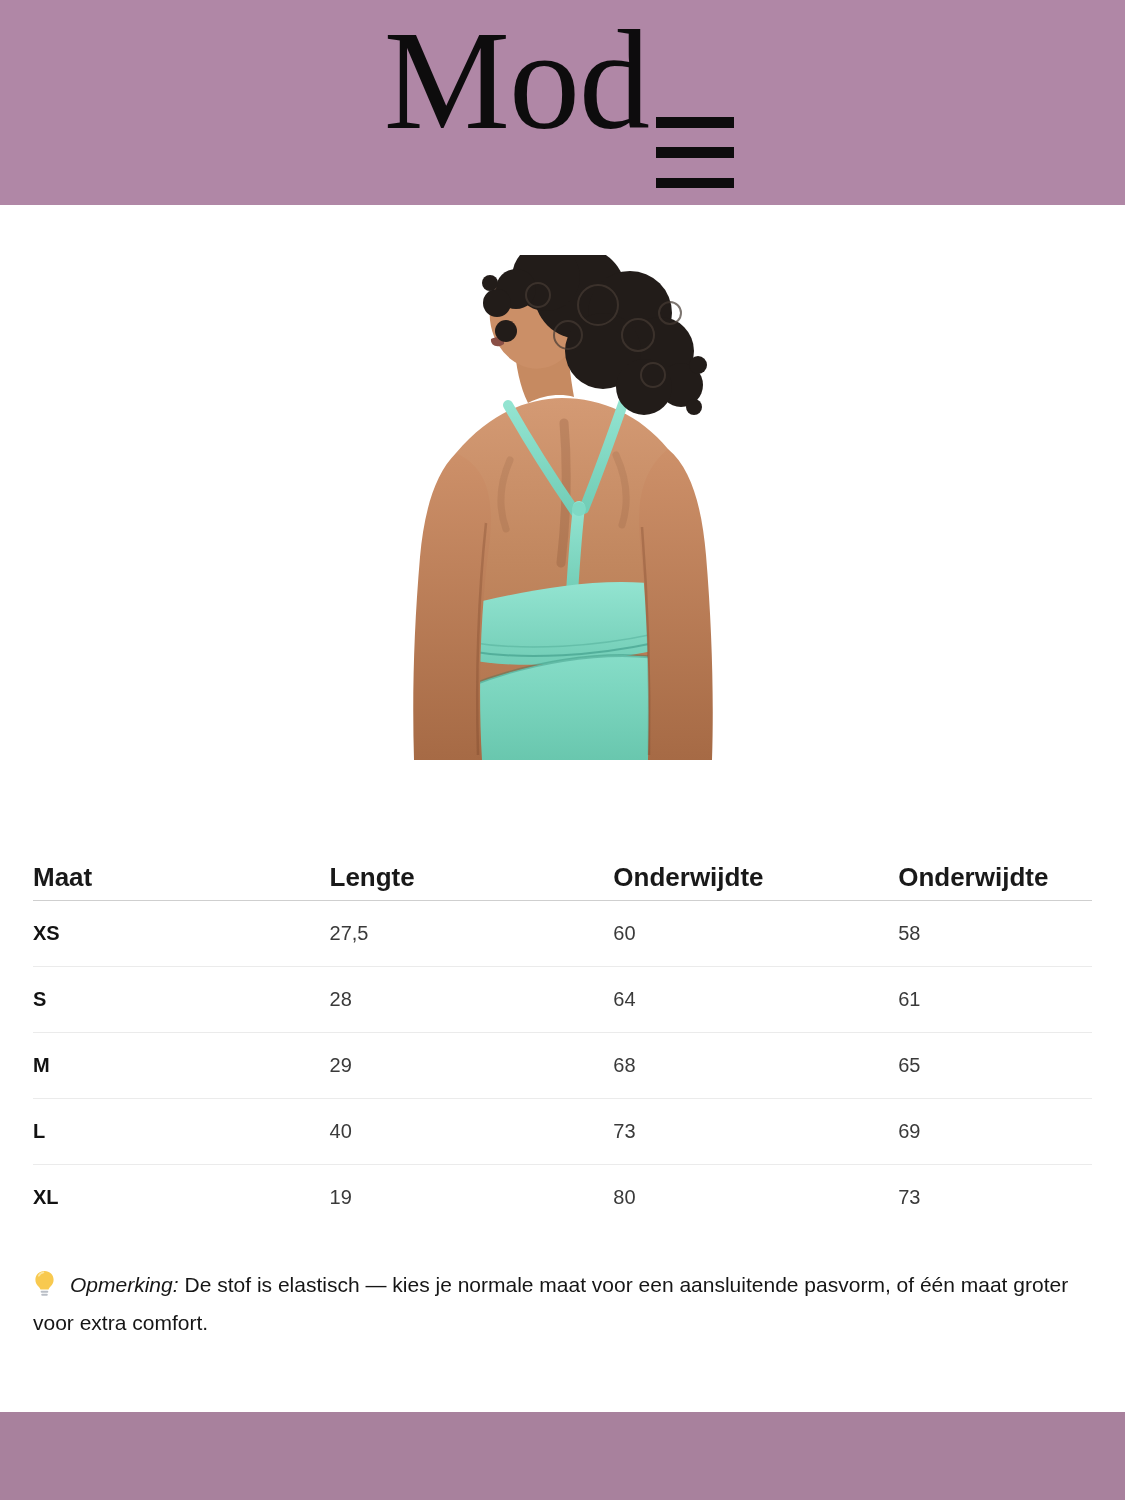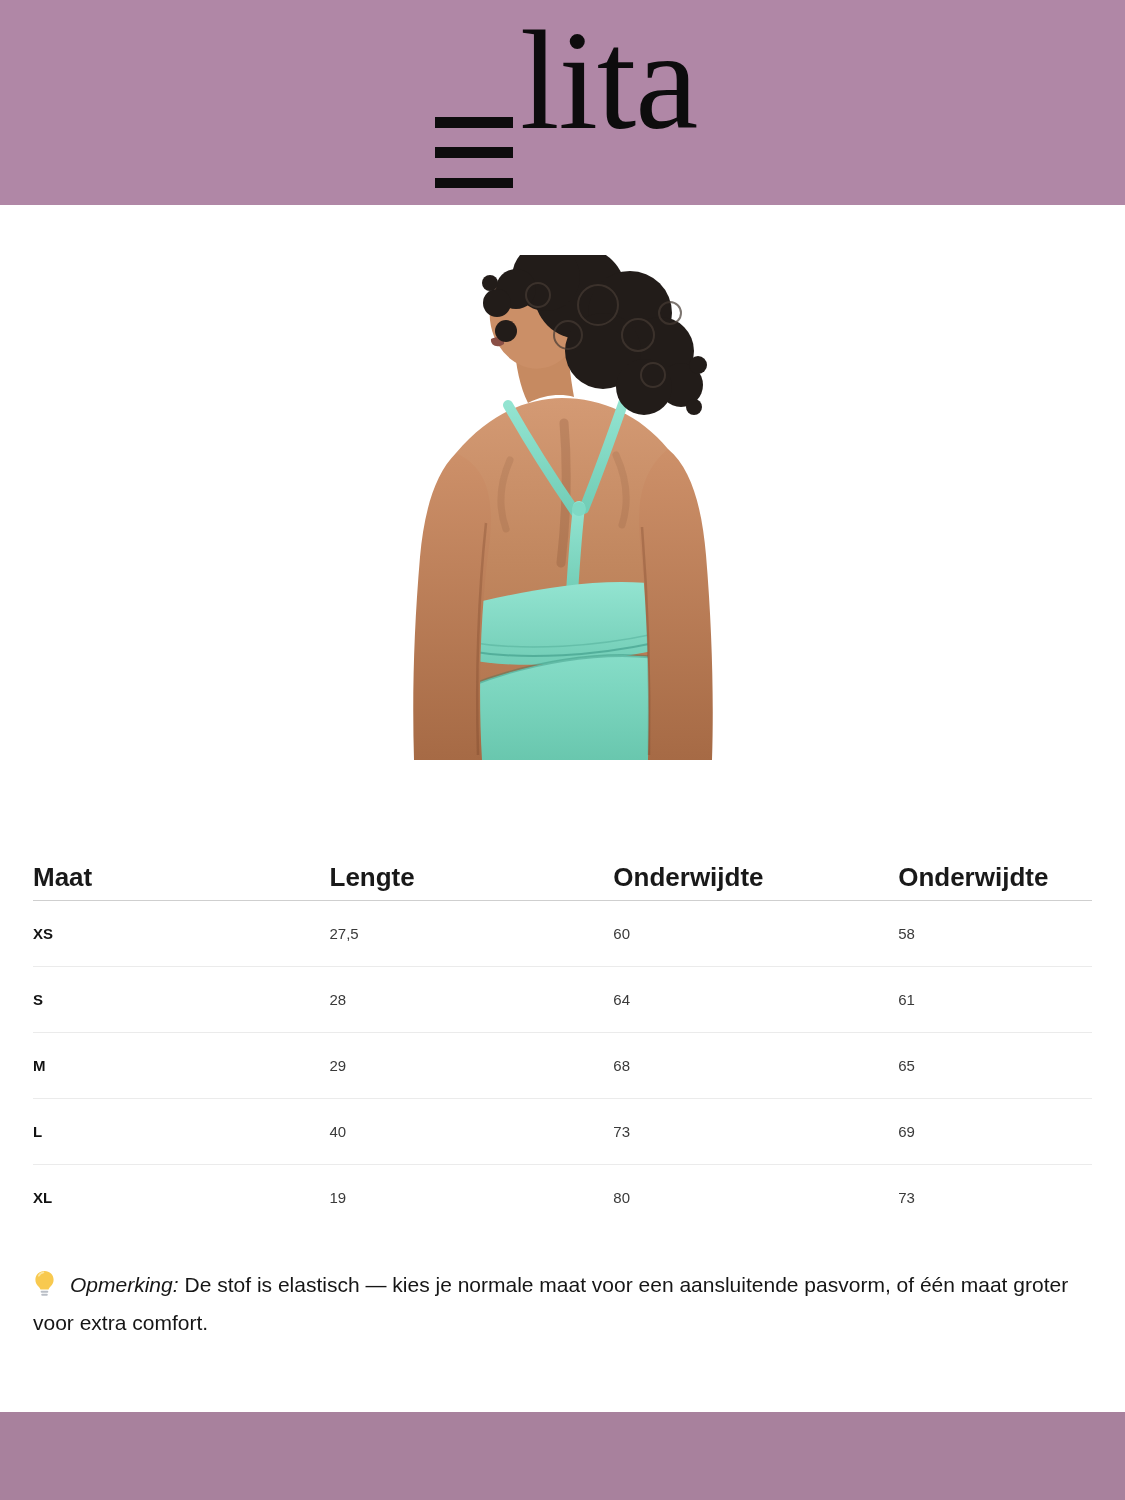--- a/index.html
+++ b/index.html
@@ -49,21 +49,21 @@
   .size-table col.c2 { width:26.8%; }
   .size-table col.c3 { width:26.9%; }
   .size-table col.c4 { width:18.3%; }
   .size-table th {
     text-align:left; font-size:26px; font-weight:700;
     color:var(--table-header-text,#191919);
     height:45px; vertical-align:middle;
     border-bottom:1px solid var(--header-divider,#cfcfcf);
   }
   .size-table td {
-    text-align:left; font-size:15px; font-weight:400;
+    text-align:left; font-size:20px; font-weight:400;
     color:var(--table-value-text,#3a3a3a);
     height:66px; vertical-align:middle;
     border-bottom:1px solid var(--row-divider,#ebebeb);
   }
   .size-table tr:last-child td { border-bottom:none; }
   .size-table td.size-cell { font-weight:700; color:#121212; }
 
   
   .note {
     margin:36px 33px 0;
@@ -71,26 +71,26 @@
     color:var(--note-text,#161616);
   }
   .note .bulb { vertical-align:-5px; margin-right:14px; }
   .note em { font-style:italic; margin-right:6px;margin-top:23px; }
 </style>
 </head>
 <body>
 
 <header class="band top">
   <div class="logo">
+    <span>Mod</span>
     <span class="logo-e">
         <i></i>
         <i></i>
         <i></i>
       </span>
-    <span>lita</span>
   </div>
 </header>
 
 <main>
 
   <svg class="hero" viewBox="0 0 330 505" xmlns="http://www.w3.org/2000/svg" aria-hidden="true">
     <defs>
       <linearGradient id="skinG" x1="0" y1="0" x2="0" y2="1">
         <stop offset="0" stop-color="#d49a74"></stop>
         <stop offset="0.45" stop-color="#c1875f"></stop>

